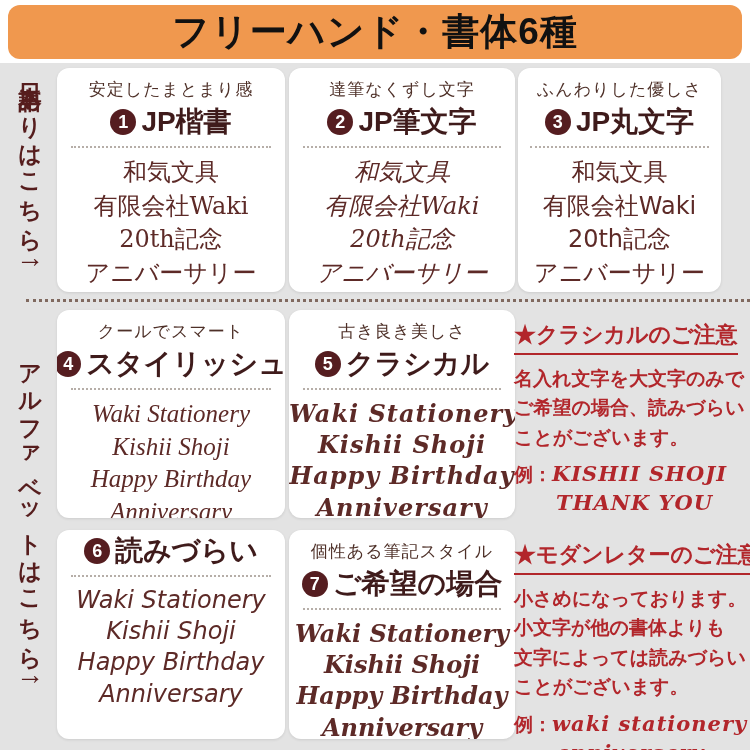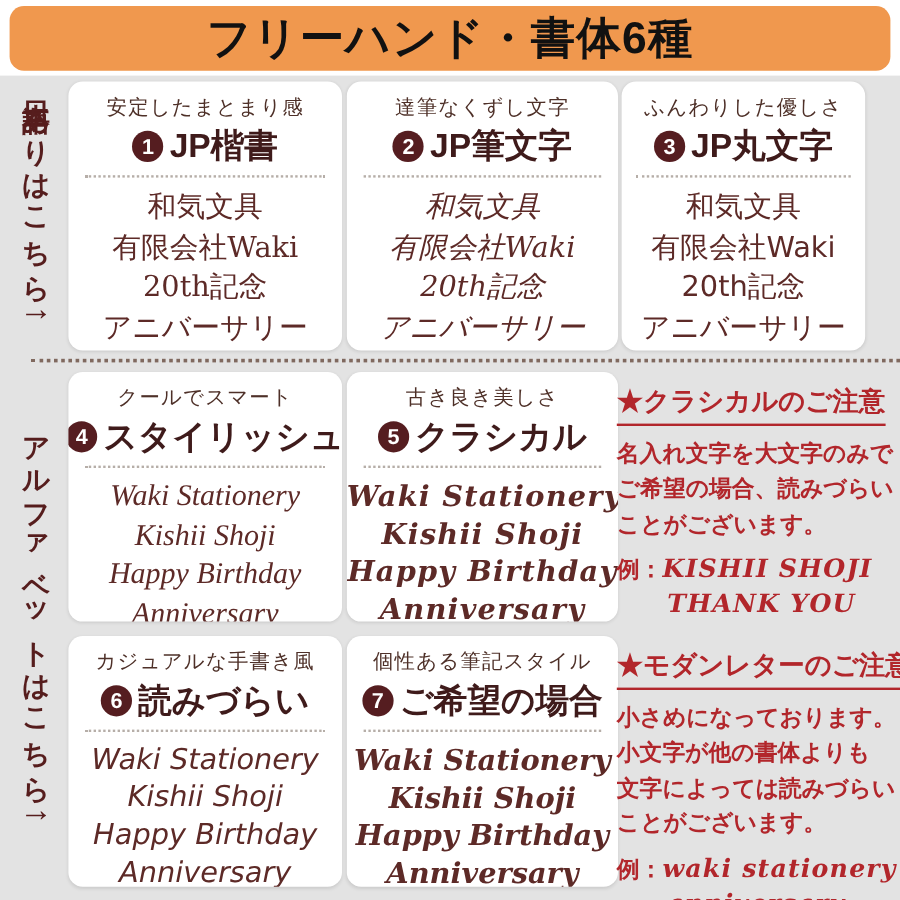--- a/index.html
+++ b/index.html
@@ -206,21 +206,20 @@
     <div>ご希望の場合、読みづらい</div>
     <div>ことがございます。</div>
   </div>
   <div class="note-example">
     <span class="ex-prefix">例：</span><span class="ex-script">KISHII SHOJI</span>
     <div class="ex-line2"><span class="ex-script">THANK YOU</span></div>
   </div>
 </div>
 
 <div class="card" id="card6">
-  <div class="tagline">カジュアルな手書き風</div>
   <div class="titlerow">
     <span class="num">6</span>
     <span class="fname">読みづらい</span>
   </div>
   <div class="dots"></div>
   <div class="sample f-freehand">
     <div>Waki Stationery</div>
     <div>Kishii Shoji</div>
     <div>Happy Birthday</div>
     <div>Anniversary</div>

